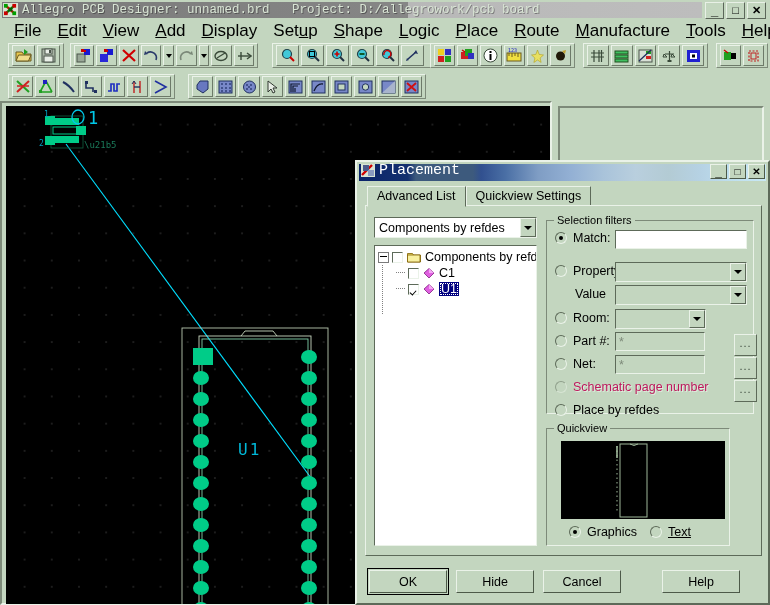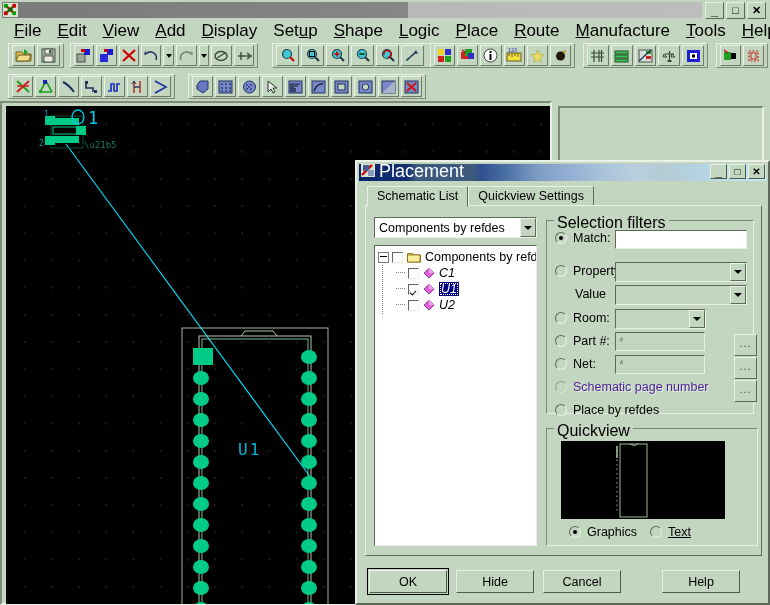--- a/index.html
+++ b/index.html
@@ -172,21 +172,21 @@
     position:absolute; left:2px; top:2px; width:407px; height:17px;
     background: linear-gradient(to right,
       #0a246a 0%, #14306f 12%, #3d5a7d 14%, #3d5a7d 28%,
       #31508f 30%, #4a6fa5 36%, #7f9dc4 44%, #93b0d4 52%,
       #a9c3da 60%, #b9cfde 68%, #b3cbd4 76%, #b6d2e4 84%,
       #bfe0ef 92%, #c9e8f5 100%);
   }
   .dlg-icon { position:absolute; left:4px; top:2px; width:14px; height:13px;}
   .dlg-title-text {
     position:absolute; left:22px; top:1px; height:16px; line-height:16px;
-    color:#fff; font-family:Liberation Sans, sans-serif; font-size:18px;
+    color:#fff; font-family:Liberation Mono, monospace; font-size:15px;
   }
   .dlg-winbtns { position:absolute; right:3px; top:2px; display:flex; gap:2px;}
   .dlg-winbtn {
     width:15px;height:13px;background:#c3d6bf;
     border:1px solid; border-color:#eaf2e8 #4d5a49 #4d5a49 #eaf2e8;
     position:relative;cursor:pointer;
   }
   .dlg-winbtn span{
     position:absolute;inset:0;display:flex;align-items:center;justify-content:center;
     font-size:10px;font-weight:bold;color:#000;line-height:1;
@@ -235,21 +235,21 @@
   
   .tree {
     position:absolute;
     background:#fff;
     border:1px solid; border-color:#5d6a59 #eaf2e8 #eaf2e8 #5d6a59;
     box-sizing:border-box;
     overflow:hidden;
   }
   .tnode { display:flex; align-items:center; height:16px; font-size:12.5px; white-space:nowrap;}
   .tnode.lvl1 { padding-left:3px; }
-  .tnode.lvl2 { padding-left:21px;font-style:italic; }
+  .tnode.lvl2 { padding-left:21px; }
   .texp {
     width:9px;height:9px; border:1px solid #7a7a7a; background:#fff;
     margin-right:3px; position:relative; flex:0 0 9px; cursor:pointer;
   }
   .texp:before{content:"";position:absolute;left:1px;right:1px;top:3px;height:1px;background:#000;}
   .tdots { width:9px; height:9px; margin-right:3px; flex:0 0 9px;}
   .tchk {
     width:11px;height:11px;background:#fff;
     border:1px solid; border-color:#5d6a59 #eaf2e8 #eaf2e8 #5d6a59;
     margin-right:4px; position:relative; flex:0 0 11px; cursor:pointer; box-sizing:border-box;
@@ -269,37 +269,37 @@
   }
 
   
   .grp {
     position:absolute;
     border:1px solid; border-color:#7d8a79 #eaf2e8 #eaf2e8 #7d8a79;
     box-sizing:border-box;
   }
   .grp > .grp-title {
     position:absolute; left:7px; top:-7px; background:#c3d6bf;
-    padding:0 3px; font-size:16px; color:#000; white-space:nowrap;
+    padding:0 3px; font-size:11px; color:#000; white-space:nowrap;
   }
 
   
   .radio {
     width:12px;height:12px;border-radius:50%;
     background:#c3d6bf;
     border:1px solid; border-color:#5d6a59 #eaf2e8 #eaf2e8 #5d6a59;
     position:relative; flex:0 0 12px; cursor:pointer; box-sizing:border-box;
   }
   .radio.on:after {
     content:"";position:absolute;left:3px;top:3px;width:4px;height:4px;border-radius:50%;background:#000;
   }
   .radio.dis { opacity:.5; }
   .rrow { position:absolute; display:flex; align-items:center; }
   .rrow .rlbl { margin-left:6px; font-size:12.5px; color:#000; white-space:nowrap;}
-  .rrow .rlbl.dis { color:#4c1d95; text-shadow: 1px 1px 0 #e2ecdf;}
+  .rrow .rlbl.dis { color:#be185d; text-shadow: 1px 1px 0 #e2ecdf;}
 
   
   .tin {
     position:absolute; background:#fff;
     border:1px solid; border-color:#5d6a59 #eaf2e8 #eaf2e8 #5d6a59;
     box-sizing:border-box;
     font-family:"Liberation Sans", sans-serif; font-size:12.5px;
     padding-left:3px; color:#000; outline:none;
   }
   .tin.grey { background:#c3d6bf; color:#7d8a79; }
@@ -340,20 +340,21 @@
     <svg class="title-icon" viewBox="0 0 16 15">
       <rect x="0" y="0" width="16" height="15" fill="#d8e4d4"></rect>
       <path d="M2 2 L13 12" stroke="#e00000" stroke-width="2.4"></path>
       <path d="M13 2 L2 12" stroke="#008000" stroke-width="2.4"></path>
       <rect x="1" y="1" width="4" height="4" fill="#00a000"></rect>
       <rect x="10" y="1" width="4" height="4" fill="#cc0000"></rect>
       <rect x="1" y="9" width="4" height="4" fill="#cc0000"></rect>
       <rect x="10" y="9" width="4" height="4" fill="#00a000"></rect>
       <rect x="6" y="5" width="4" height="4" fill="#006000"></rect>
     </svg>
+    <div class="title-text">Allegro PCB Designer: unnamed.brd   Project: D:/allegrowork/pcb board</div>
     <div class="winbtns">
       <div class="winbtn wb-min">
           <span>_</span>
         </div>
       <div class="winbtn">
           <span>□</span>
         </div>
       <div class="winbtn">
           <span>✕</span>
         </div>
@@ -812,21 +813,21 @@
         </div>
       <div class="dlg-winbtn">
           <span>□</span>
         </div>
       <div class="dlg-winbtn">
           <span>✕</span>
         </div>
     </div>
 
     <div class="dtabs" id="dtabs">
-        <div class="dtab active"><span>Schematic List</span></div>
+        <div class="dtab active"><span>Advanced List</span></div>
         <div class="dtab"><span>Quickview Settings</span></div>
       </div>
     <div class="dtab-pane">
 
       <div class="combo" style="left:8px; top:11px; width:163px; height:21px;">
         <div class="ctext">Components by refdes</div>
         <div class="carrow">
             <i></i>
           </div>
       </div>
@@ -855,29 +856,20 @@
               </div>
               <div class="tnode lvl2">
                 <div class="tdots" style="border-top:1px dotted #808080;height:1px;margin-top:0;"></div>
                 <div class="tchk on"></div>
                 <svg class="tdia" viewBox="0 0 12 11">
                   <path d="M6 0.5 L11 5 L6 10 L1 5 Z" fill="#e060e0" stroke="#802080" stroke-width="0.8"></path>
                   <path d="M6 0.5 L11 5 L6 5 Z" fill="#f4a8f4"></path>
                 </svg>
                 <span class="tlabel sel">U1</span>
               </div>
-              <div class="tnode lvl2">
-                <div class="tdots" style="border-top:1px dotted #808080;height:1px;margin-top:0;"></div>
-                <div class="tchk"></div>
-                <svg class="tdia" viewBox="0 0 12 11">
-                  <path d="M6 0.5 L11 5 L6 10 L1 5 Z" fill="#e060e0" stroke="#802080" stroke-width="0.8"></path>
-                  <path d="M6 0.5 L11 5 L6 5 Z" fill="#f4a8f4"></path>
-                </svg>
-                <span class="tlabel">U2</span>
-              </div>
             </div>
           <div class="tline" style="left:7px; top:19px; height:49px;"></div>
         </div>
       </div>
 
       <div class="grp" style="left:180px; top:14px; width:208px; height:194px;">
         <div class="grp-title">Selection filters</div>
 
         <div class="rrow" style="left:8px; top:10px;">
           <div class="radio on"></div>
@@ -943,21 +935,21 @@
       <div class="dotbtn" style="left:368px; top:128px;">
           <span>...</span>
         </div>
       <div class="dotbtn" style="left:368px; top:151px;">
           <span>...</span>
         </div>
       <div class="dotbtn" style="left:368px; top:174px;">
           <span>...</span>
         </div>
 
-      <div class="grp" style="left:180px; top:222px; width:212px; height:118px;">
+      <div class="grp" style="left:180px; top:222px; width:184px; height:118px;">
         <div class="grp-title">Quickview</div>
         <div class="qv-canvas" style="left:14px; top:12px; width:164px; height:78px;">
           <svg width="164" height="78" viewBox="0 0 164 78">
             <rect x="0" y="0" width="164" height="78" fill="#000"></rect>
             <rect x="59" y="3" width="27" height="73" fill="none" stroke="#9fb89a" stroke-width="1"></rect>
             <path d="M69 3 q4 3 8 0" fill="none" stroke="#9fb89a" stroke-width="1"></path>
             <line x1="56" y1="5" x2="56" y2="72" stroke="#9fb89a" stroke-width="1" stroke-dasharray="1.5 3"></line>
             <line x1="56" y1="5" x2="56" y2="17" stroke="#9fb89a" stroke-width="1.6"></line>
           </svg>
         </div>

